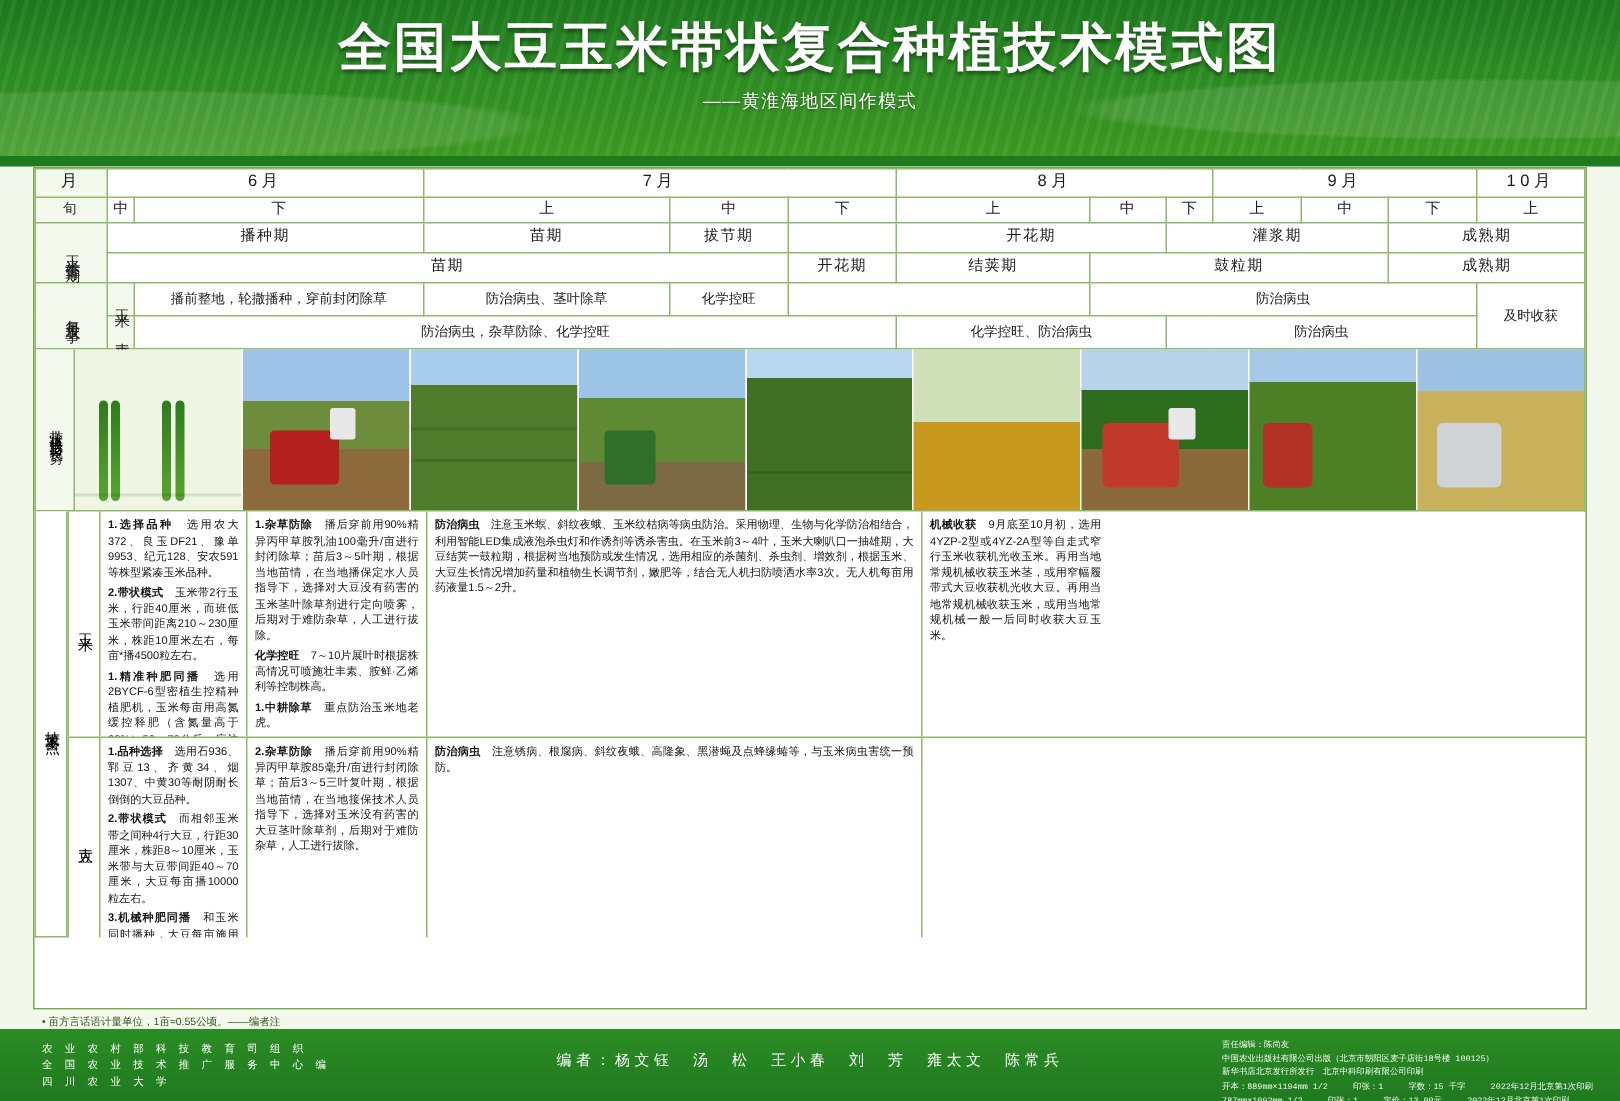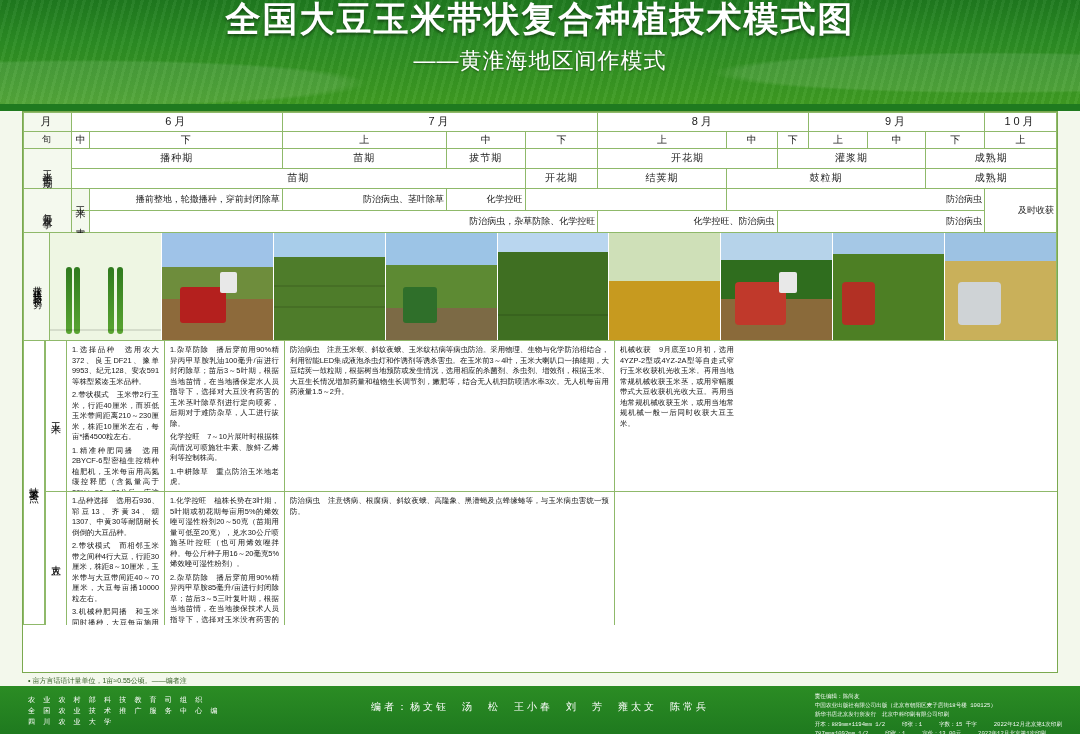--- a/index.html
+++ b/index.html
@@ -19,29 +19,29 @@
     overflow:hidden;
   }
   .header:after{
     content:""; position:absolute; left:0; top:0; width:100%; height:100%;
     background:
       radial-gradient(ellipse at 8% 80%, rgba(255,255,255,.10) 0 18%, transparent 20%),
       radial-gradient(ellipse at 92% 70%, rgba(255,255,255,.10) 0 18%, transparent 20%),
       repeating-linear-gradient(105deg, rgba(255,255,255,.045) 0 3px, rgba(0,0,0,.03) 3px 8px);
     pointer-events:none;
   }
-  .title-wrap{ position:relative; z-index:2; text-align:center; }
+  .title-wrap{ position:relative; z-index:2; text-align:center; padding-top:13px; }
   .main-title{
     font-family:"DejaVu Sans","Liberation Sans",sans-serif;
     font-size:35px; font-weight:bold; color:#ffffff; letter-spacing:2px;
     text-shadow:0 2px 3px rgba(0,0,0,.45);
     line-height:1.1;
   }
   .sub-title{
-    margin-top:7px; font-size:22px; color:#ffffff; letter-spacing:1px;
+    margin-top:7px; font-size:12px; color:#ffffff; letter-spacing:1px;
     text-shadow:0 1px 2px rgba(0,0,0,.4);
   }
   .green-bar{
     position:absolute; left:0; top:104px; width:1080px; height:7px;
     background:#1f7a1f;
   }
 
   
   .sheet{
     position:absolute; left:22px; top:111px; width:1036px; height:562px;
@@ -57,21 +57,21 @@
   .hdr-row td { height:19px; font-size:11px; letter-spacing:3px; }
   .lbl { background:#f4f9ee; letter-spacing:2px; }
   .vlabel{
     writing-mode:vertical-rl; text-orientation:upright;
     letter-spacing:2px; font-size:10px; line-height:1.1;
     display:inline-block;
   }
   .month-cell{ font-size:12px; letter-spacing:2px; }
   .xun-cell{ font-size:10px; height:17px; }
   .stage-cell{ font-size:10px; height:20px; letter-spacing:1px; }
-  .nongshi-cell{ font-size:9px; height:22px; text-align:right; }
+  .nongshi-cell{ font-size:9px; height:22px; text-align:center; }
 
   
   .photos{ display:flex; height:107px; }
   .photo{ flex:1 1 0; border-right:1px solid #ffffff; position:relative; overflow:hidden; }
   .photo:last-child{ border-right:none; }
   .p1{ background:#eef6e3; }
   .p2{ background:linear-gradient(180deg,#9fc3e8 0 32%, #6e8d3c 32% 62%, #8d6a3b 62% 100%); }
   .p3{ background:linear-gradient(180deg,#a8cdea 0 22%, #4e7c2a 22% 100%); }
   .p4{ background:linear-gradient(180deg,#9cc4e6 0 30%, #5d8a33 30% 70%, #7c6a45 70% 100%); }
   .p5{ background:linear-gradient(180deg,#b9d6ef 0 18%, #3f6f22 18% 100%); }
@@ -113,21 +113,21 @@
   .crop-label{
     width:22px; border-right:1px solid #8fb96a; border-left:1px solid #8fb96a;
     display:flex; align-items:center; justify-content:center;
   }
   .tcell{
     border-right:1px solid #8fb96a; padding:4px 5px;
     font-size:7.4px; line-height:1.42; text-align:justify; color:#141414;
     overflow:hidden;
   }
   .tcell:last-child{ border-right:none; }
-  .tcell b{ font-weight:normal; }
+  .tcell b{ font-weight:bold; }
   .c1{ width:98px; } .c2{ width:120px; }
   .c4{ width:330px; } .c5{ width:124px; }
   .crop-row.maize .tcell{ height:150px; }
   .crop-row.soy .tcell{ height:133px; }
   .tcell p{ margin:0 0 3px 0; }
 
   
   .footnote{
     position:absolute; left:28px; top:676px; font-size:7px; color:#2f5a1f;
   }
@@ -307,21 +307,20 @@
         <div class="crop-row soy">
           <div class="crop-label">
             <span class="vlabel">大豆</span>
           </div>
           <div class="tcell c1">
               <p><b>1.品种选择</b>　选用石936、郓豆13、齐黄34、烟1307、中黄30等耐阴耐长倒倒的大豆品种。</p>
               <p><b>2.带状模式</b>　而相邻玉米带之间种4行大豆，行距30厘米，株距8～10厘米，玉米带与大豆带间距40～70厘米，大豆每亩播10000粒左右。</p>
               <p><b>3.机械种肥同播</b>　和玉米同时播种，大豆每亩施用低氮缓控释肥（含氮不超过15%）15～20公斤。</p>
             </div>
           <div class="tcell c2">
-              <p><b>1.化学控旺</b>　植株长势在3叶期，5叶期或初花期每亩用5%的烯效唑可湿性粉剂20～50克（苗期用量可低至20克），兑水30公斤喷施茎叶控旺（也可用烯效唑拌种。每公斤种子用16～20毫克5%烯效唑可湿性粉剂）。</p>
               <p><b>2.杂草防除</b>　播后穿前用90%精异丙甲草胺85毫升/亩进行封闭除草；苗后3～5三叶复叶期，根据当地苗情，在当地接保技术人员指导下，选择对玉米没有药害的大豆茎叶除草剂，后期对于难防杂草，人工进行拔除。</p>
             </div>
           <div class="tcell c4">
               <p><b>防治病虫</b>　注意锈病、根腐病、斜纹夜蛾、高隆象、黑潜蝇及点蜂缘蝽等，与玉米病虫害统一预防。</p>
             </div>
           <div class="tcell c5"></div>
         </div>
 
       </div>
     </div>

